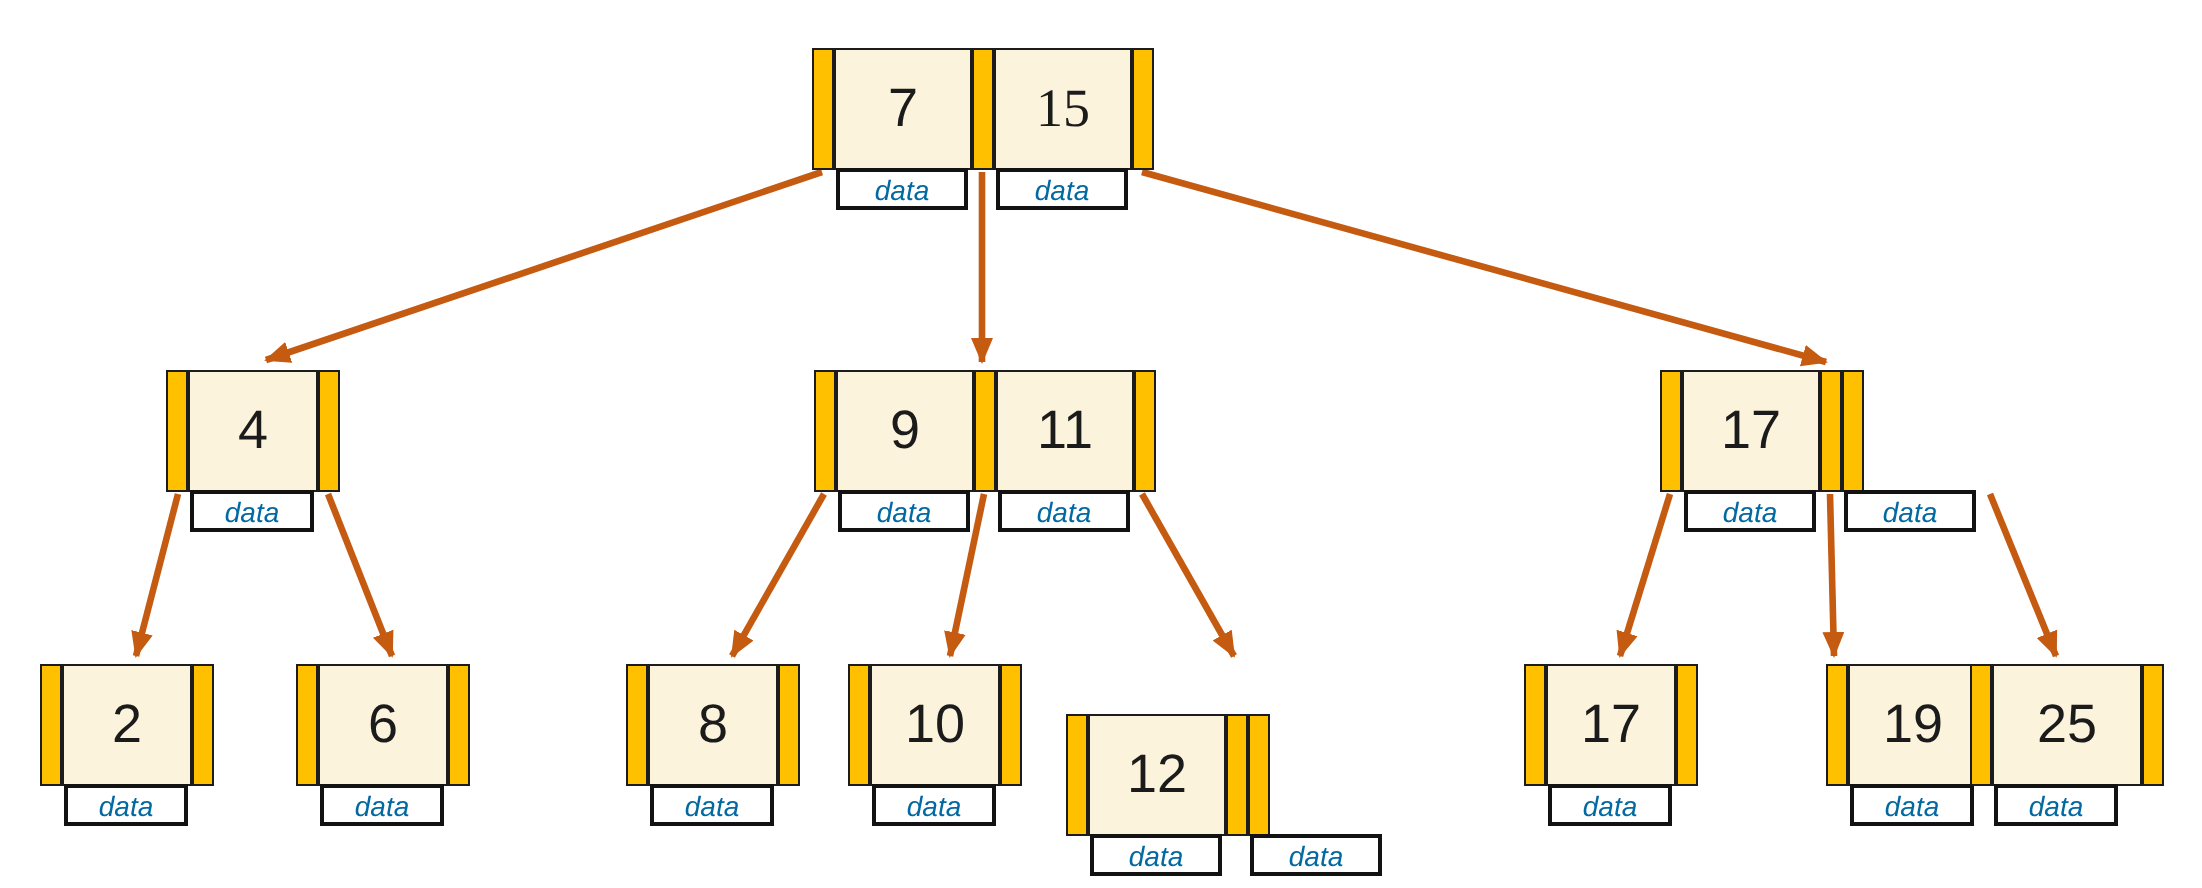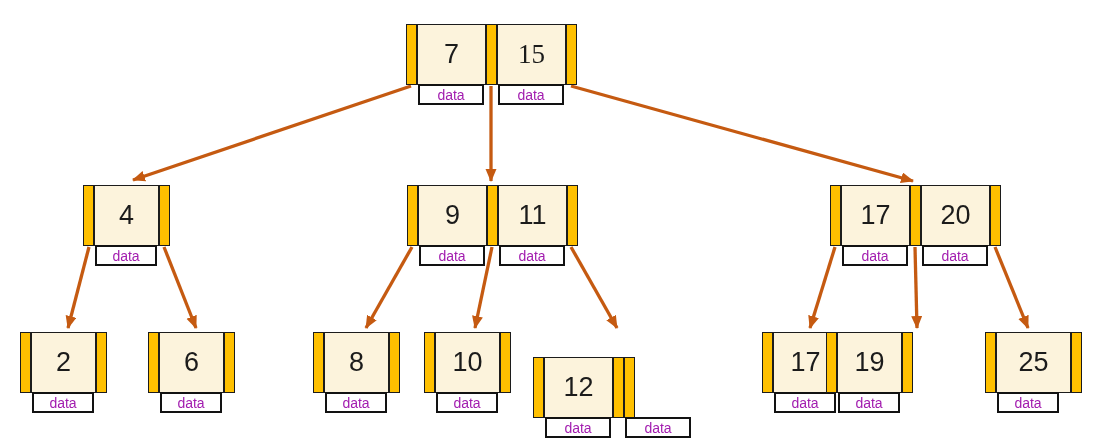--- a/index.html
+++ b/index.html
@@ -25,21 +25,21 @@
     background:var(--cell,#FCF3DC);
     border:1.4px solid #1c1c1c;
     display:flex;align-items:center;justify-content:center;
     font-size:27px;color:#1b1b1b;
   }
   .dbox{
     position:absolute;top:60px;height:21px;
     background:var(--dbox,#ffffff);
     border:2px solid #121212;
     display:flex;align-items:center;justify-content:center;
-    font-size:14px;color:#a21caf;
+    font-size:14px;color:#0369a1;font-style:italic;
   }
 </style>
 </head>
 <body>
 
 <div class="stage">
   <svg class="arrow-layer" width="1101" height="444" viewBox="0 0 1101 444" xmlns="http://www.w3.org/2000/svg">
     <defs>
       <marker id="ah" markerUnits="userSpaceOnUse" markerWidth="14" markerHeight="12" refX="12" refY="5.5" orient="auto">
         <path id="ahPath" d="M0,0 L13,5.5 L0,11 Z" fill="#C55A11"></path>
@@ -88,21 +88,20 @@
           <div class="bar"></div>
         </div>
         <div class="dbox" style="left: 12px; width: 66px;">data</div>
         <div class="dbox" style="left: 92px; width: 66px;">data</div>
       </div>
       <div class="node" style="left: 830px; top: 185px;">
         <div class="row">
           <div class="bar"></div>
           <div class="cell" style="width: 69px;">17</div>
           <div class="bar"></div>
-          <div class="cell" style="width: 69px;">20</div>
           <div class="bar"></div>
         </div>
         <div class="dbox" style="left: 12px; width: 66px;">data</div>
         <div class="dbox" style="left: 92px; width: 66px;">data</div>
       </div>
       <div class="node" style="left: 20px; top: 332px;">
         <div class="row">
           <div class="bar"></div>
           <div class="cell" style="width: 65px;">2</div>
           <div class="bar"></div>
@@ -144,21 +143,21 @@
         <div class="dbox" style="left: 92px; width: 66px;">data</div>
       </div>
       <div class="node" style="left: 762px; top: 332px;">
         <div class="row">
           <div class="bar"></div>
           <div class="cell" style="width: 65px;">17</div>
           <div class="bar"></div>
         </div>
         <div class="dbox" style="left: 12px; width: 62px;">data</div>
       </div>
-      <div class="node" style="left: 826px; top: 332px;">
+      <div class="node" style="left: 913px; top: 332px;">
         <div class="row">
           <div class="bar"></div>
           <div class="cell" style="width: 65px;">19</div>
           <div class="bar"></div>
         </div>
         <div class="dbox" style="left: 12px; width: 62px;">data</div>
       </div>
       <div class="node" style="left: 985px; top: 332px;">
         <div class="row">
           <div class="bar"></div>

